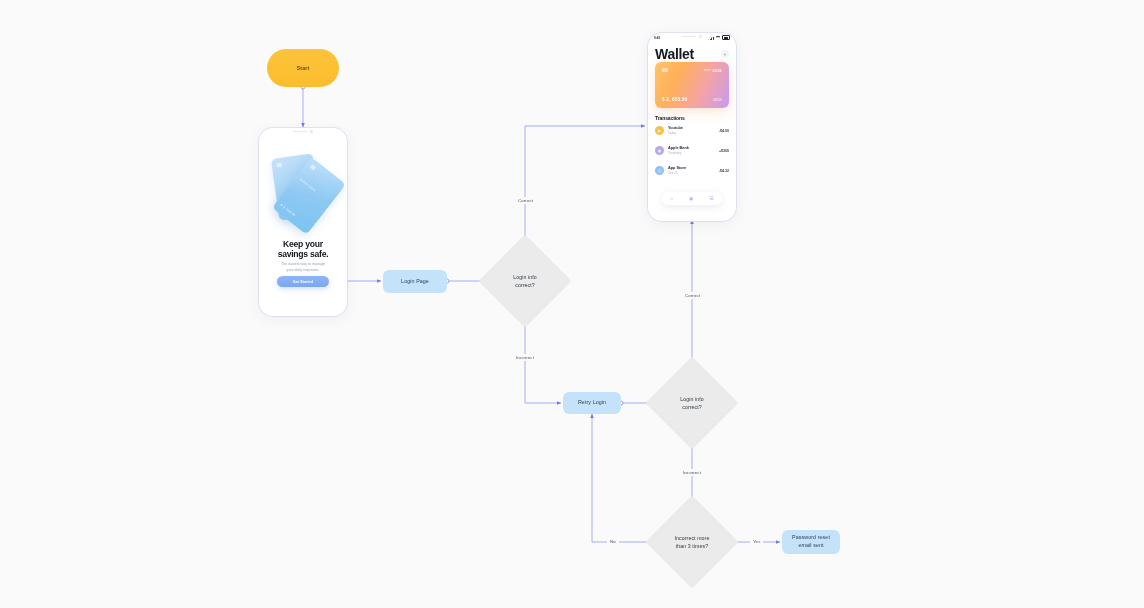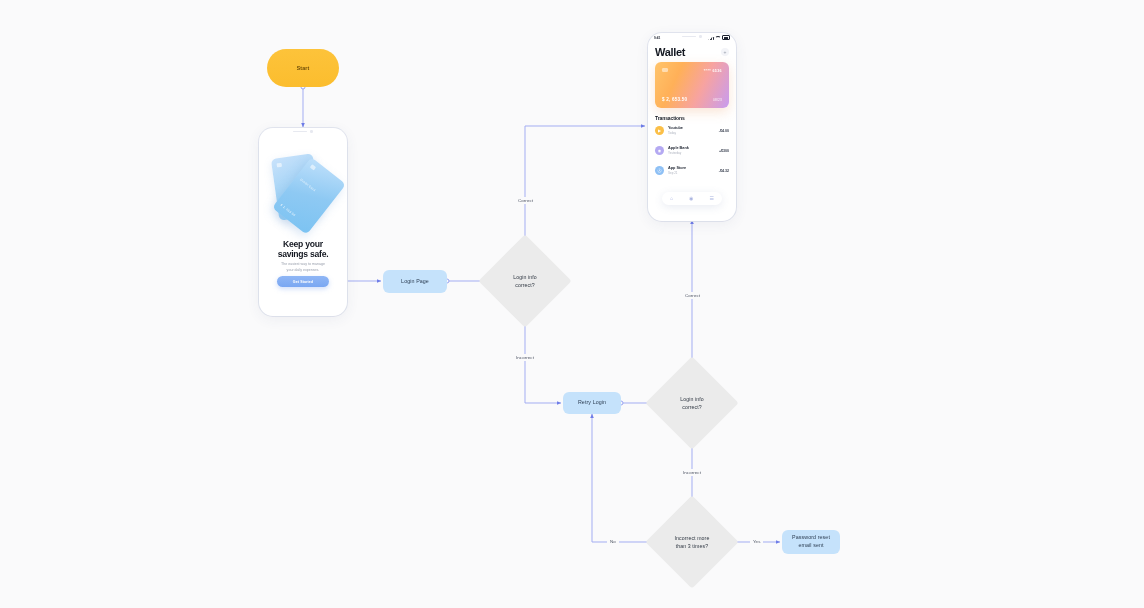--- a/index.html
+++ b/index.html
@@ -202,21 +202,21 @@
     content: ""; position: absolute;
     left: .5px; top: .5px; bottom: .5px; right: 1.4px;
     background: #1d2330; border-radius: .3px;
   }
   .wallet-head {
     position: absolute;
     left: 7px; right: 7px;
     display: flex; align-items: center; justify-content: space-between;
   }
   .wallet-title {
-    font-size: 11px; font-weight: bold; color: #141821; letter-spacing: -.3px;
+    font-size: 14px; font-weight: bold; color: #141821; letter-spacing: -.3px;
   }
   .wallet-plus {
     width: 8px; height: 8px; border-radius: 50%;
     background: #f3f4f8;
     display: flex; align-items: center; justify-content: center;
     color: #9aa0ad; font-size: 5px; line-height: 1;
   }
   .wcard {
     position: absolute;
     border-radius: 6px;

